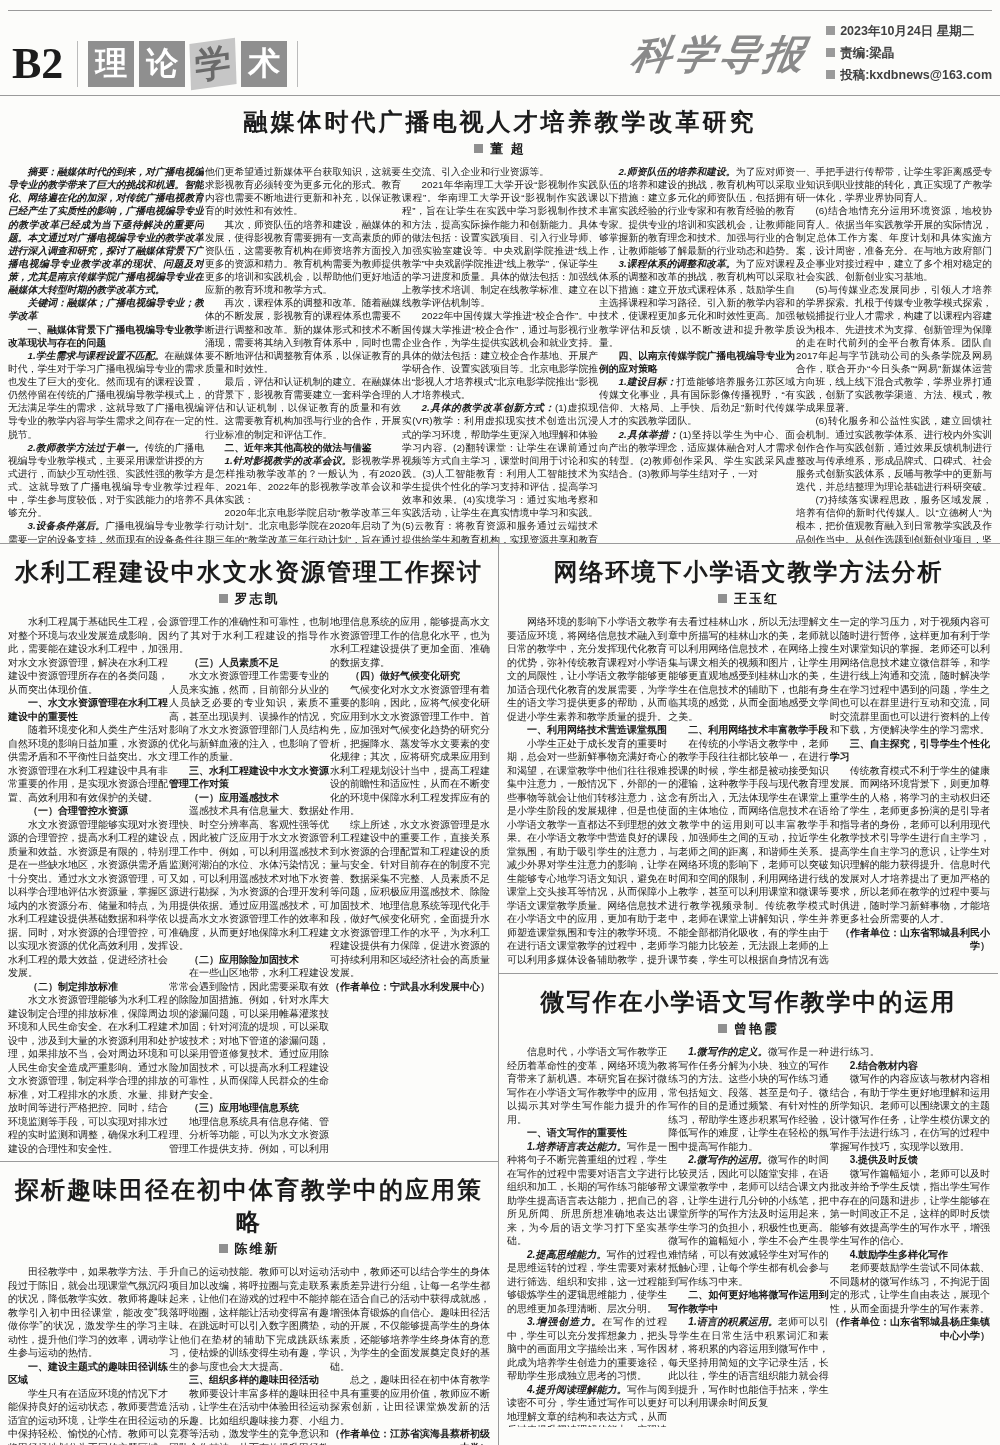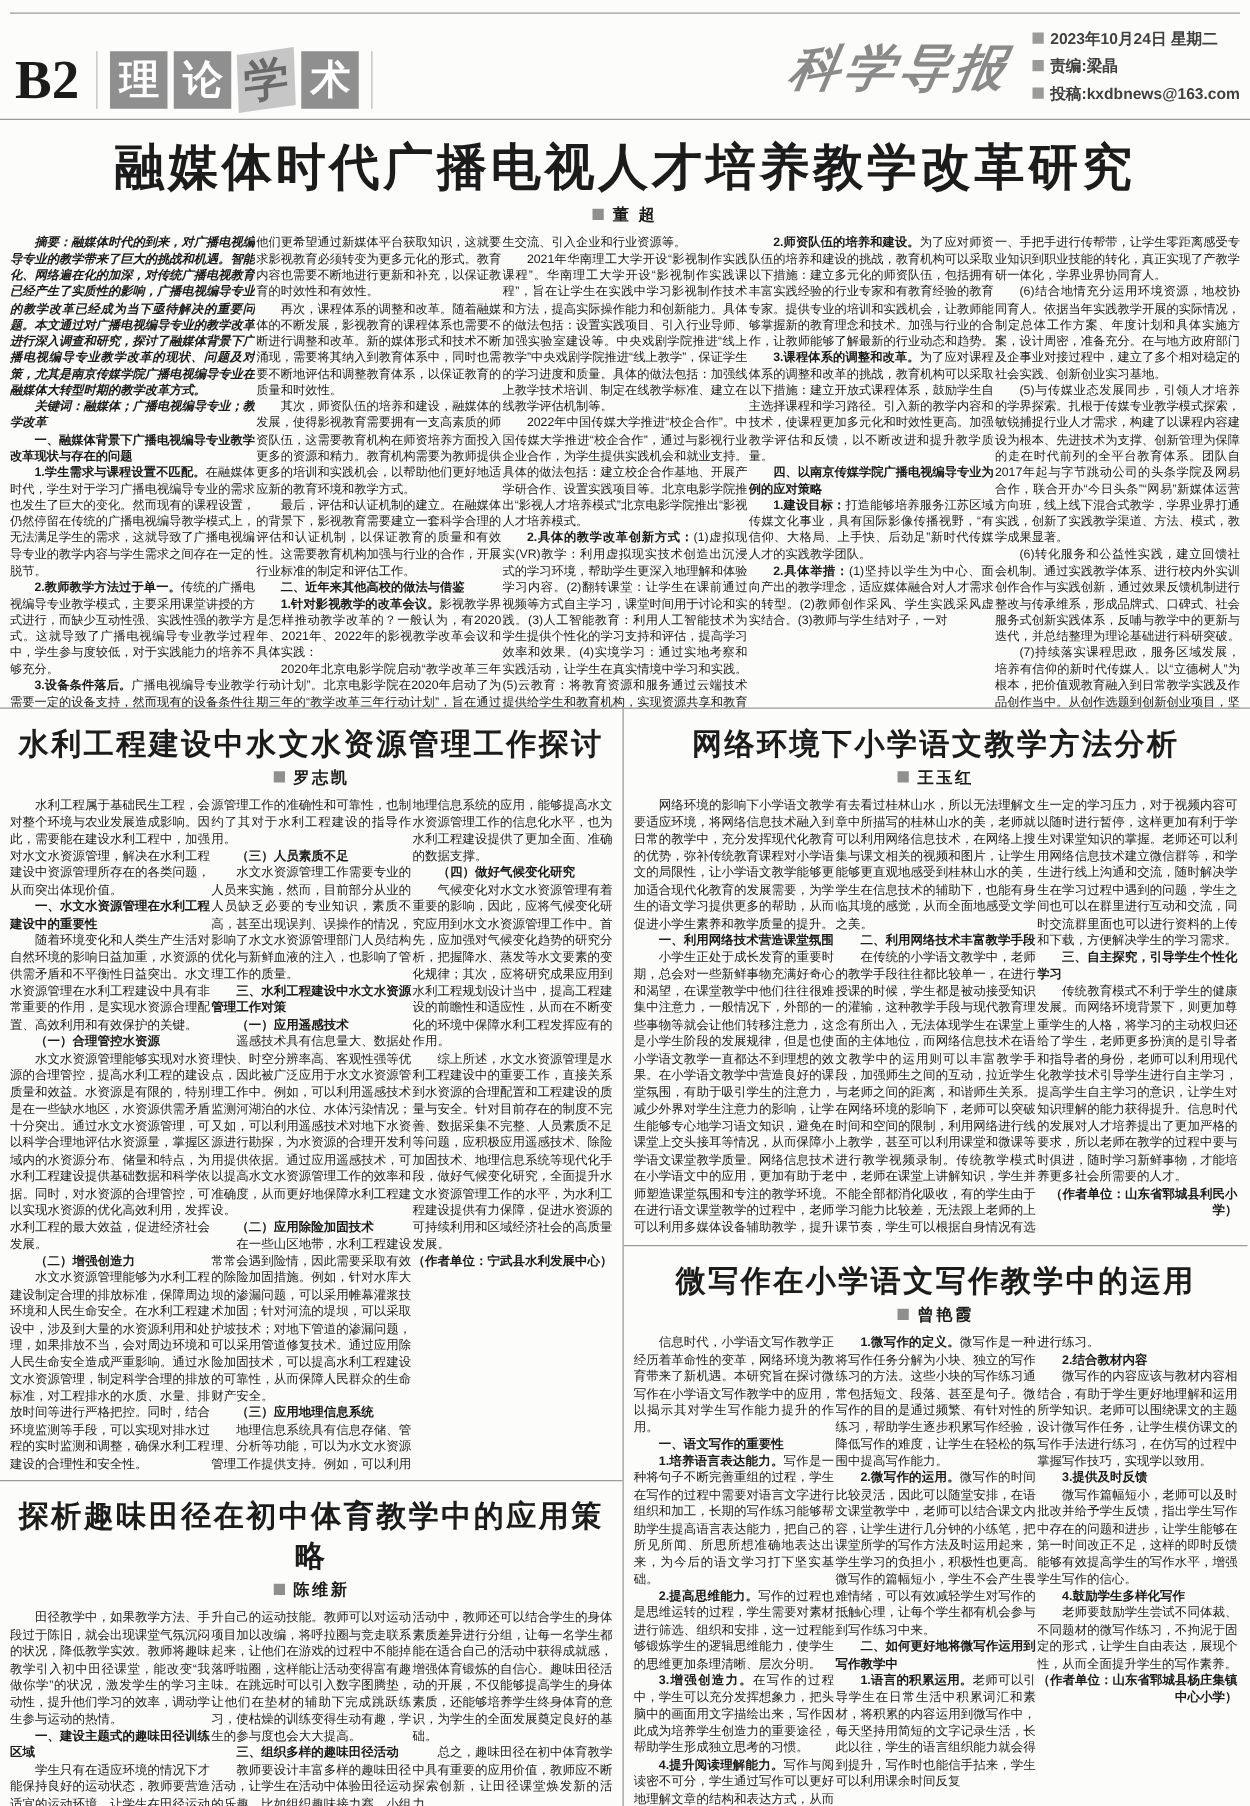--- a/index.html
+++ b/index.html
@@ -18,38 +18,38 @@
        display:flex;align-items:center;justify-content:center;}
   .blk.alt{background:#c6c6c6;color:#6a6a6a;transform:rotate(-8deg) skewX(-6deg);font-size:36px;}
   .hright{display:flex;align-items:center;gap:18px;}
   .masthead{font-family:"Liberation Serif",serif;font-weight:bold;font-style:italic;
             font-size:40px;color:#8a8a8a;transform:skewX(-10deg);letter-spacing:4px;white-space:nowrap;}
   .pubinfo{font-size:12.5px;font-weight:bold;line-height:1.75;color:#404040;}
   .pubinfo .row{white-space:nowrap;}
   .pubinfo .b{display:inline-block;width:9px;height:9px;background:#9a9a9a;margin-right:5px;}
   
   .art{padding:2px 8px 0 8px;}
-  .title1{font-size:40px;font-weight:bold;text-align:center;letter-spacing:3px;margin:8px 0 2px 0;}
+  .title1{font-size:24px;font-weight:bold;text-align:center;letter-spacing:3px;margin:8px 0 2px 0;}
   .title2{font-size:24px;font-weight:bold;text-align:center;letter-spacing:2px;margin:10px 0 2px 0;}
   .byline{text-align:center;font-size:13px;font-weight:bold;margin:2px 0 7px 0;letter-spacing:2px;}
   .byline .sq{display:inline-block;width:9px;height:9px;background:#8f8f8f;margin-right:7px;}
   .cols{display:flex;gap:1px;overflow:hidden;}
   .col{flex:1 1 0;overflow:hidden;text-align:justify;}
   .cols.h1 .col{height:378px;font-size:9.8px;line-height:1.34;}
   .cols.h2 .col{height:540px;font-size:10px;line-height:1.35;}
   .cols.h3 .col{height:352px;font-size:10px;line-height:1.35;}
   .cols.h4 .col{height:382px;font-size:10px;line-height:1.35;}
   .cols.h5 .col{height:182px;font-size:10px;line-height:1.35;}
   .col p{margin:0;text-indent:2em;}
   .col p.cont{text-indent:0;}
   .col p.h{font-weight:bold;}
   .col p.abstract{font-weight:bold;font-style:italic;}
   .col p.kw{font-weight:bold;font-style:italic;}
   .col p.sig{text-align:right;font-weight:bold;text-indent:0;}
-  .col b{}
+  .col b{font-style:italic;}
   
   .lower{display:flex;border-top:1px solid #9a9a9a;}
   .half{width:499px;box-sizing:border-box;}
   .half.left{border-right:1px solid #9a9a9a;}
   .hr{border-top:1px solid #9a9a9a;margin:6px 0 0 0;}
 </style>
 </head>
 <body>
 
 <div class="page">
@@ -83,22 +83,22 @@
         <div class="col">
           <p class="abstract">摘要：融媒体时代的到来，对广播电视编导专业的教学带来了巨大的挑战和机遇。智能化、网络遍在化的加深，对传统广播电视教育已经产生了实质性的影响，广播电视编导专业的教学改革已经成为当下亟待解决的重要问题。本文通过对广播电视编导专业的教学改革进行深入调查和研究，探讨了融媒体背景下广播电视编导专业教学改革的现状、问题及对策，尤其是南京传媒学院广播电视编导专业在融媒体大转型时期的教学改革方式。</p>
           <p class="kw">关键词：融媒体；广播电视编导专业；教学改革</p>
           <p class="h">一、融媒体背景下广播电视编导专业教学改革现状与存在的问题</p>
           <p class="body"><b>1.学生需求与课程设置不匹配。</b>在融媒体时代，学生对于学习广播电视编导专业的需求也发生了巨大的变化。然而现有的课程设置，仍然停留在传统的广播电视编导教学模式上，无法满足学生的需求，这就导致了广播电视编导专业的教学内容与学生需求之间存在一定的脱节。</p>
           <p class="body"><b>2.教师教学方法过于单一。</b>传统的广播电视编导专业教学模式，主要采用课堂讲授的方式进行，而缺少互动性强、实践性强的教学方式。这就导致了广播电视编导专业教学过程中，学生参与度较低，对于实践能力的培养不够充分。</p>
           <p class="body"><b>3.设备条件落后。</b>广播电视编导专业教学需要一定的设备支持，然而现有的设备条件往往不能满足广播电视编导专业的教学需求。这就导致了广播电视编导专业教学的质量不够稳定，也无法满足学生对于实践性教学的需求。</p>
         </div>
         <div class="col">
           <p class="cont">他们更希望通过新媒体平台获取知识，这就要求影视教育必须转变为更多元化的形式。教育内容也需要不断地进行更新和补充，以保证教育的时效性和有效性。</p>
+          <p class="body">其次，师资队伍的培养和建设，融媒体的发展，使得影视教育需要拥有一支高素质的师资队伍，这需要教育机构在师资培养方面投入更多的资源和精力。教育机构需要为教师提供更多的培训和实践机会，以帮助他们更好地适应新的教育环境和教学方式。</p>
           <p class="body">再次，课程体系的调整和改革。随着融媒体的不断发展，影视教育的课程体系也需要不断进行调整和改革。新的媒体形式和技术不断涌现，需要将其纳入到教育体系中，同时也需要不断地评估和调整教育体系，以保证教育的质量和时效性。</p>
-          <p class="body">其次，师资队伍的培养和建设，融媒体的发展，使得影视教育需要拥有一支高素质的师资队伍，这需要教育机构在师资培养方面投入更多的资源和精力。教育机构需要为教师提供更多的培训和实践机会，以帮助他们更好地适应新的教育环境和教学方式。</p>
           <p class="body">最后，评估和认证机制的建立。在融媒体的背景下，影视教育需要建立一套科学合理的评估和认证机制，以保证教育的质量和有效性。这需要教育机构加强与行业的合作，开展行业标准的制定和评估工作。</p>
           <p class="h">二、近年来其他高校的做法与借鉴</p>
           <p class="body"><b>1.针对影视教学的改革会议。</b>影视教学界是怎样推动教学改革的？一般认为，有2020年、2021年、2022年的影视教学改革会议和具体实践：</p>
           <p class="body">2020年北京电影学院启动“教学改革三年行动计划”。北京电影学院在2020年启动了为期三年的“教学改革三年行动计划”，旨在通过改革课程体系、教学方法和评估体系，提高教学质量和学生的实践能力。具体的做法包括：优化课程设置、引入实践项目、加强师</p>
         </div>
         <div class="col">
           <p class="cont">生交流、引入企业和行业资源等。</p>
           <p class="body">2021年华南理工大学开设“影视制作实践课程”。华南理工大学开设“影视制作实践课程”，旨在让学生在实践中学习影视制作技术和方法，提高实际操作能力和创新能力。具体的做法包括：设置实践项目、引入行业导师、加强实验室建设等。中央戏剧学院推进“线上教学”中央戏剧学院推进“线上教学”，保证学生的学习进度和质量。具体的做法包括：加强线上教学技术培训、制定在线教学标准、建立在线教学评估机制等。</p>
           <p class="body">2022年中国传媒大学推进“校企合作”。中国传媒大学推进“校企合作”，通过与影视行业企业合作，为学生提供实践机会和就业支持。具体的做法包括：建立校企合作基地、开展产学研合作、设置实践项目等。北京电影学院推出“影视人才培养模式”北京电影学院推出“影视人才培养模式。</p>
           <p class="body"><b>2.具体的教学改革创新方式：</b>(1)虚拟现实(VR)教学：利用虚拟现实技术创造出沉浸式的学习环境，帮助学生更深入地理解和体验学习内容。(2)翻转课堂：让学生在课前通过视频等方式自主学习，课堂时间用于讨论和实践。(3)人工智能教育：利用人工智能技术为学生提供个性化的学习支持和评估，提高学习效率和效果。(4)实境学习：通过实地考察和实践活动，让学生在真实情境中学习和实践。(5)云教育：将教育资源和服务通过云端技术提供给学生和教育机构，实现资源共享和教育公平。</p>
@@ -126,21 +126,21 @@
       <section class="art">
         <h2 class="title2">水利工程建设中水文水资源管理工作探讨</h2>
         <div class="byline"><span class="sq"></span><span>罗志凯</span></div>
         <div class="cols h2">
             <div class="col">
               <p class="body">水利工程属于基础民生工程，会对整个环境与农业发展造成影响。因此，需要能在建设水利工程中，加强对水文水资源管理，解决在水利工程建设中资源管理所存在的各类问题，从而突出体现价值。</p>
               <p class="h">一、水文水资源管理在水利工程建设中的重要性</p>
               <p class="body">随着环境变化和人类生产生活对自然环境的影响日益加重，水资源的供需矛盾和不平衡性日益突出。水文水资源管理在水利工程建设中具有非常重要的作用，是实现水资源合理配置、高效利用和有效保护的关键。</p>
               <p class="h">（一）合理管控水资源</p>
               <p class="body">水文水资源管理能够实现对水资源的合理管控，提高水利工程的建设质量和效益。水资源是有限的，特别是在一些缺水地区，水资源供需矛盾十分突出。通过水文水资源管理，可以科学合理地评估水资源量，掌握区域内的水资源分布、储量和特点，为水利工程建设提供基础数据和科学依据。同时，对水资源的合理管控，可以实现水资源的优化高效利用，发挥水利工程的最大效益，促进经济社会发展。</p>
-              <p class="h">（二）增强创造力</p>
+              <p class="h">（二）制定排放标准</p>
               <p class="body">水文水资源管理能够为水利工程建设制定合理的排放标准，保障周边环境和人民生命安全。在水利工程建设中，涉及到大量的水资源利用和处理，如果排放不当，会对周边环境和人民生命安全造成严重影响。通过水文水资源管理，制定科学合理的排放标准，对工程排水的水质、水量、排放时间等进行严格把控。同时，结合环境监测等手段，可以实现对排水过程的实时监测和调整，确保水利工程建设的合理性和安全性。</p>
             </div>
             <div class="col">
               <p class="cont">源管理工作的准确性和可靠性，也制约了其对于水利工程建设的指导作用。</p>
               <p class="h">（三）人员素质不足</p>
               <p class="body">水文水资源管理工作需要专业的人员来实施，然而，目前部分从业的人员缺乏必要的专业知识，素质不高，甚至出现误判、误操作的情况，影响了水文水资源管理部门人员结构优化与新鲜血液的注入，也影响了管理工作的质量。</p>
               <p class="h">三、水利工程建设中水文水资源管理工作对策</p>
               <p class="h">（一）应用遥感技术</p>
               <p class="body">遥感技术具有信息量大、数据处理快、时空分辨率高、客观性强等优点，因此被广泛应用于水文水资源管理工作中。例如，可以利用遥感技术监测河湖泊的水位、水体污染情况；又如，可以利用遥感技术对地下水资源进行勘探，为水资源的合理开发利用提供依据。通过应用遥感技术，可以提高水文水资源管理工作的效率和准确度，从而更好地保障水利工程建设。</p>
               <p class="h">（二）应用除险加固技术</p>

